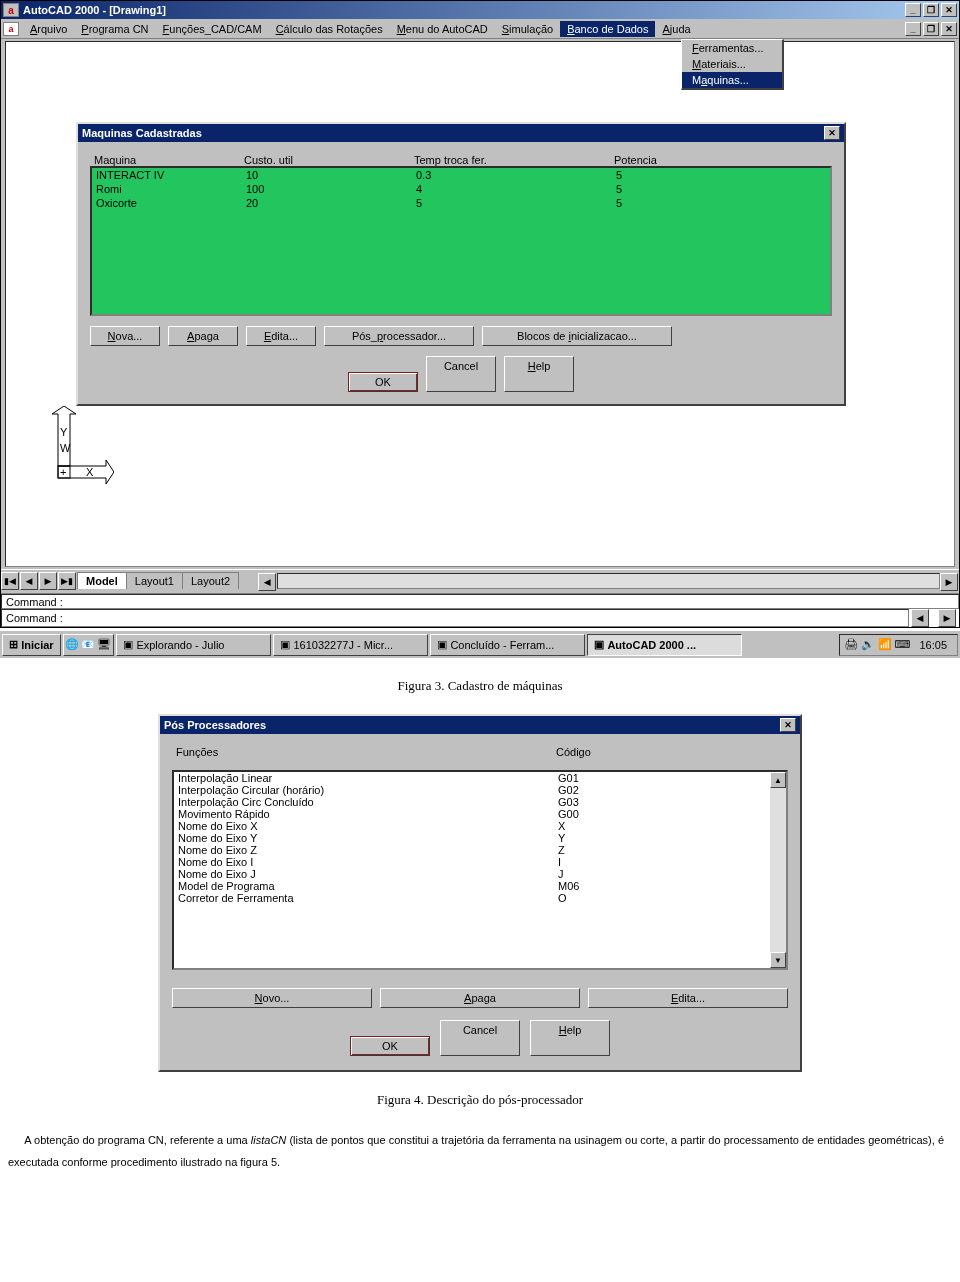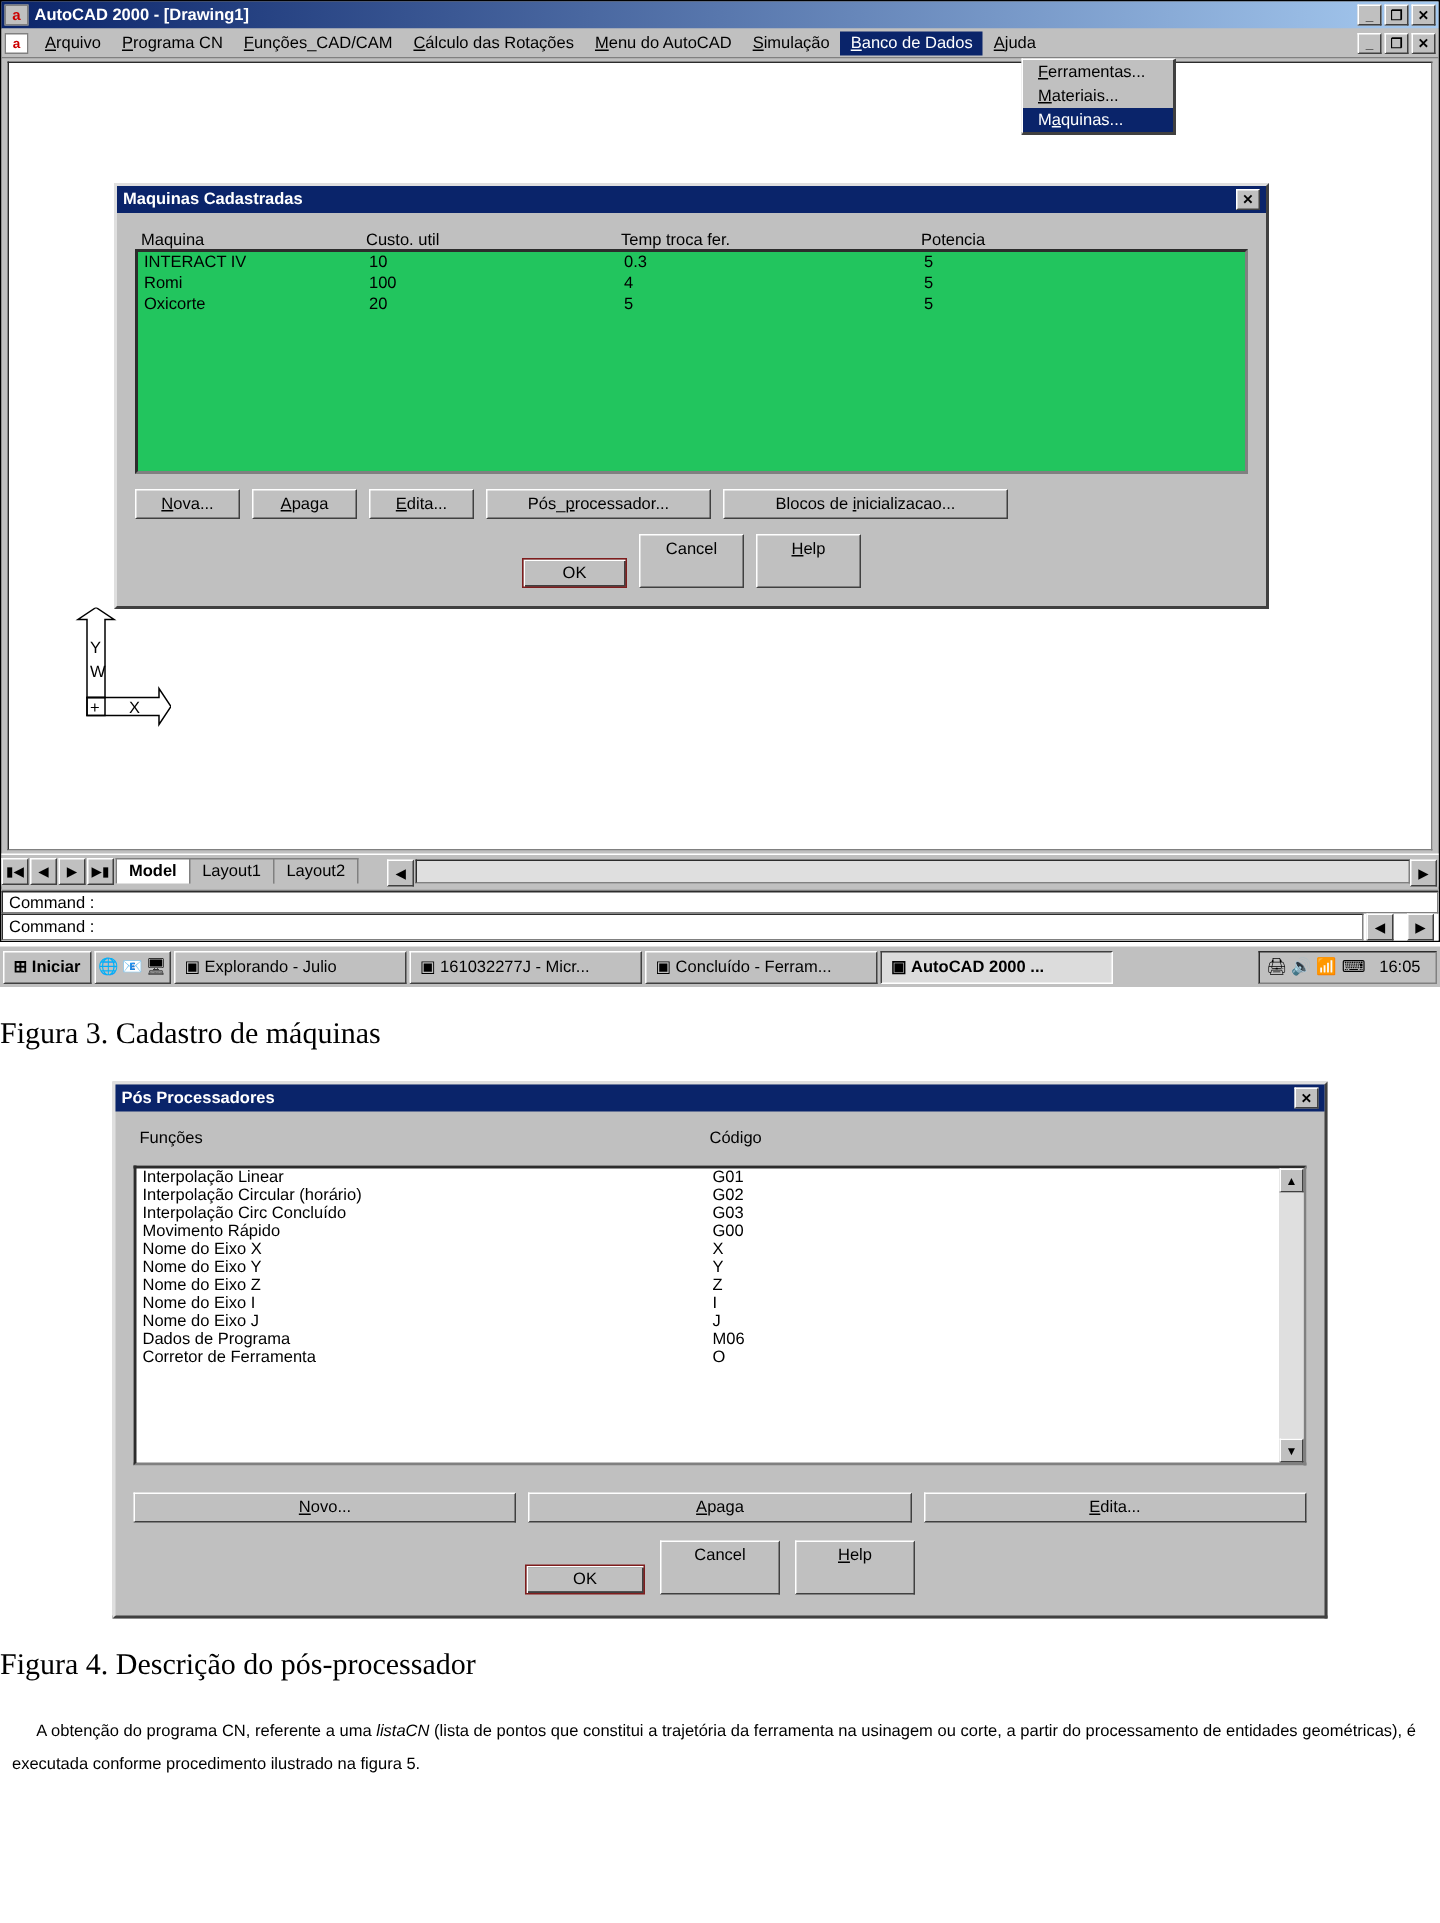--- a/index.html
+++ b/index.html
@@ -68,26 +68,26 @@
 
 .taskbar { width:960px; height:28px; background:#c0c0c0; border-top:1px solid #fff; display:flex; align-items:center; padding:1px 2px; gap:2px; margin-top:2px; }
 .start { height:22px; padding:0 6px; background:#c0c0c0; border-top:1px solid #fff; border-left:1px solid #fff; border-bottom:1px solid #404040; border-right:1px solid #404040; display:flex; align-items:center; font-weight:bold; gap:3px; }
 .tray { height:22px; display:flex; align-items:center; padding:0 2px; border-top:1px solid #fff; border-left:1px solid #fff; border-bottom:1px solid #404040; border-right:1px solid #404040; gap:2px; }
 .taskbtn { height:22px; padding:0 6px; background:#c0c0c0; border-top:1px solid #fff; border-left:1px solid #fff; border-bottom:1px solid #404040; border-right:1px solid #404040; display:flex; align-items:center; gap:3px; width:155px; overflow:hidden; white-space:nowrap; }
 .taskbtn.active { border-top:1px solid #404040; border-left:1px solid #404040; border-bottom:1px solid #fff; border-right:1px solid #fff; background:#dcdcdc; font-weight:bold; }
 .trayicons { height:22px; border:1px inset #808080; display:flex; align-items:center; padding:0 4px; gap:3px; margin-left:auto; }
 .clock { padding:0 6px; }
 
 
-.caption { text-align:left; font-family:"Times New Roman",serif; font-size:20px; margin:20px 0; }
+.caption { text-align:center; font-family:"Times New Roman",serif; font-size:13px; margin:20px 0; }
 .para { font-family:"Times New Roman",serif; font-size:16px; padding:0 16px 20px 8px; text-align:justify; line-height:1.35; }
 .para em { font-style:italic; }
 
 
-.scr2 { width:810px; margin:0 auto; background:#c0c0c0; border-top:2px solid #dfdfdf; border-left:2px solid #dfdfdf; border-bottom:2px solid #404040; border-right:2px solid #404040; }
+.scr2 { width:644px; margin:0 auto; background:#c0c0c0; border-top:2px solid #dfdfdf; border-left:2px solid #dfdfdf; border-bottom:2px solid #404040; border-right:2px solid #404040; }
 .scr2 .list2 { background:#fff; border:2px inset #808080; margin:12px; position:relative; }
 .scr2 .hdr2 { display:flex; padding:0 4px; margin:12px 12px 0 12px; }
 .hc1 { width:380px; } .hc2 { flex:1; }
 .row2 { display:flex; padding:0 4px; font-size:13px; }
 .vscroll { position:absolute; right:0; top:0; bottom:0; width:16px; background:#c0c0c0; display:flex; flex-direction:column; }
 .vscroll .vbtn { height:16px; background:#c0c0c0; border-top:1px solid #fff; border-left:1px solid #fff; border-bottom:1px solid #404040; border-right:1px solid #404040; display:flex; align-items:center; justify-content:center; font-size:8px; }
 .vscroll .vtrack { flex:1; background:#dfdfdf; }
 .btnrow2 { display:flex; justify-content:space-between; padding:6px 12px; gap:8px; }
 .btnrow2 .btn { flex:1; }
 .btnrow3 { display:flex; justify-content:center; padding:6px 12px 14px; gap:10px; }
@@ -296,21 +296,21 @@
         </div>
         <div class="row2">
           <span class="hc1">Nome do Eixo I</span>
           <span class="hc2">I</span>
         </div>
         <div class="row2">
           <span class="hc1">Nome do Eixo J</span>
           <span class="hc2">J</span>
         </div>
         <div class="row2">
-          <span class="hc1">Dados de Programa</span>
+          <span class="hc1">Model de Programa</span>
           <span class="hc2">M06</span>
         </div>
         <div class="row2">
           <span class="hc1">Corretor de Ferramenta</span>
           <span class="hc2">O</span>
         </div>
       </div>
     <div class="vscroll">
       <div class="vbtn">▲</div>
       <div class="vtrack"></div>

